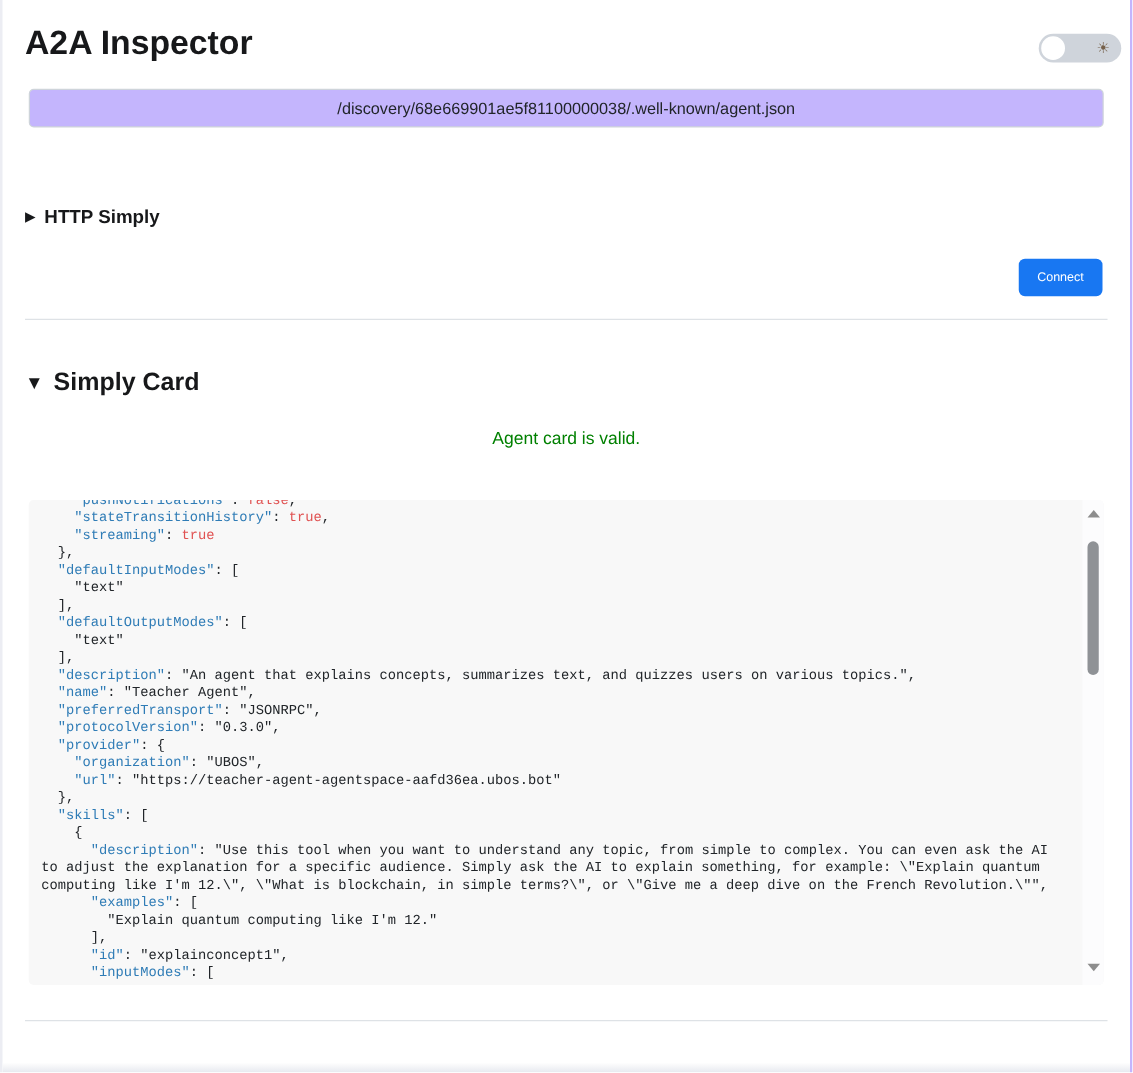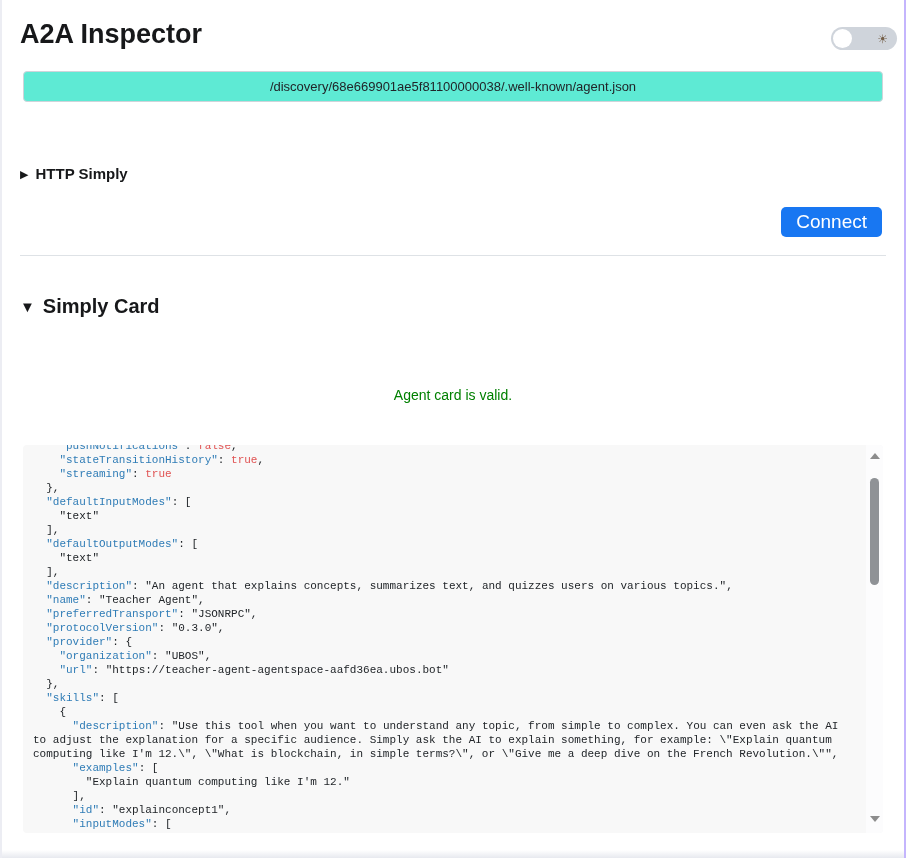--- a/index.html
+++ b/index.html
@@ -10,38 +10,38 @@
   h1.title{margin:18px 0 0 18px;font-size:27px;line-height:33px;font-weight:700;color:#17181a;}
 
   .toggle{position:absolute;top:27px;right:7px;width:66px;height:23px;background:#cfd4db;
           border-radius:12px;cursor:pointer;}
   .knob{position:absolute;top:2px;left:2px;width:19px;height:19px;background:#ffffff;border-radius:50%;}
   .sun{position:absolute;right:9px;top:50%;transform:translateY(-52%);font-size:12px;color:#75604a;line-height:1;}
 
   .url-row{margin:20px 21px 0;}
   .url-input{display:block;width:100%;box-sizing:border-box;height:31px;border:1px solid #ced4da;
              border-radius:4px;text-align:center;font-size:13px;color:#212529;font-family:inherit;
-             outline:none;background:#5eead4;}
+             outline:none;background:#c4b5fd;}
 
   .collapsible{margin:63px 0 0 18px;font-weight:700;font-size:15px;line-height:18px;color:#17181a;
                display:flex;align-items:center;gap:7px;cursor:pointer;width:max-content;}
   .caret-sm{font-size:11px;line-height:1;}
 
   .connect-row{margin:24px 22px 0 0;text-align:right;}
-  .btn-connect{background:#1877f2;color:#fff;border:none;border-radius:5px;font-size:19px;
+  .btn-connect{background:#1877f2;color:#fff;border:none;border-radius:5px;font-size:10px;
                padding:0 15px;height:30px;cursor:pointer;font-family:inherit;}
 
   hr.divider{border:none;border-top:1px solid #dee2e6;margin:18px 18px 0;}
   hr.divider.bottom{margin-top:28px;}
 
   .agent-header{margin:38px 0 0 18px;font-weight:700;font-size:20px;line-height:24px;display:flex;
                 gap:8px;align-items:center;color:#17181a;cursor:pointer;width:max-content;}
   .caret-md{font-size:15px;line-height:1;}
 
-  .valid-msg{margin-top:69px;text-align:center;color:#008000;font-size:14px;line-height:16px;}
+  .valid-msg{margin-top:24px;text-align:center;color:#008000;font-size:14px;line-height:16px;}
 
   .code-block{position:relative;margin:42px 21px 0;height:388px;background:#f8f8f8;border-radius:4px;
               overflow:hidden;}
   .code-scroll{position:absolute;left:0;right:17px;top:0;bottom:0;overflow:hidden;}
   pre.code{margin:-6px 0 0;padding:0 8px 0 10px;
            font-family:"Liberation Mono","DejaVu Sans Mono",monospace;
            font-size:11px;line-height:14px;color:#212529;}
   .code-line{white-space:pre-wrap;word-wrap:break-word;}
   .tok-k{color:#2f7cb6;}
   .tok-b{color:#e05252;}

